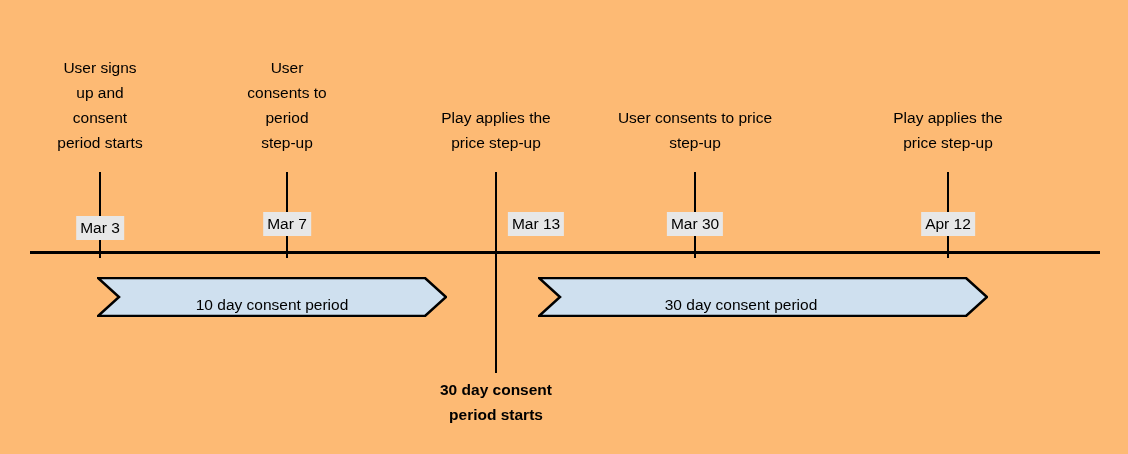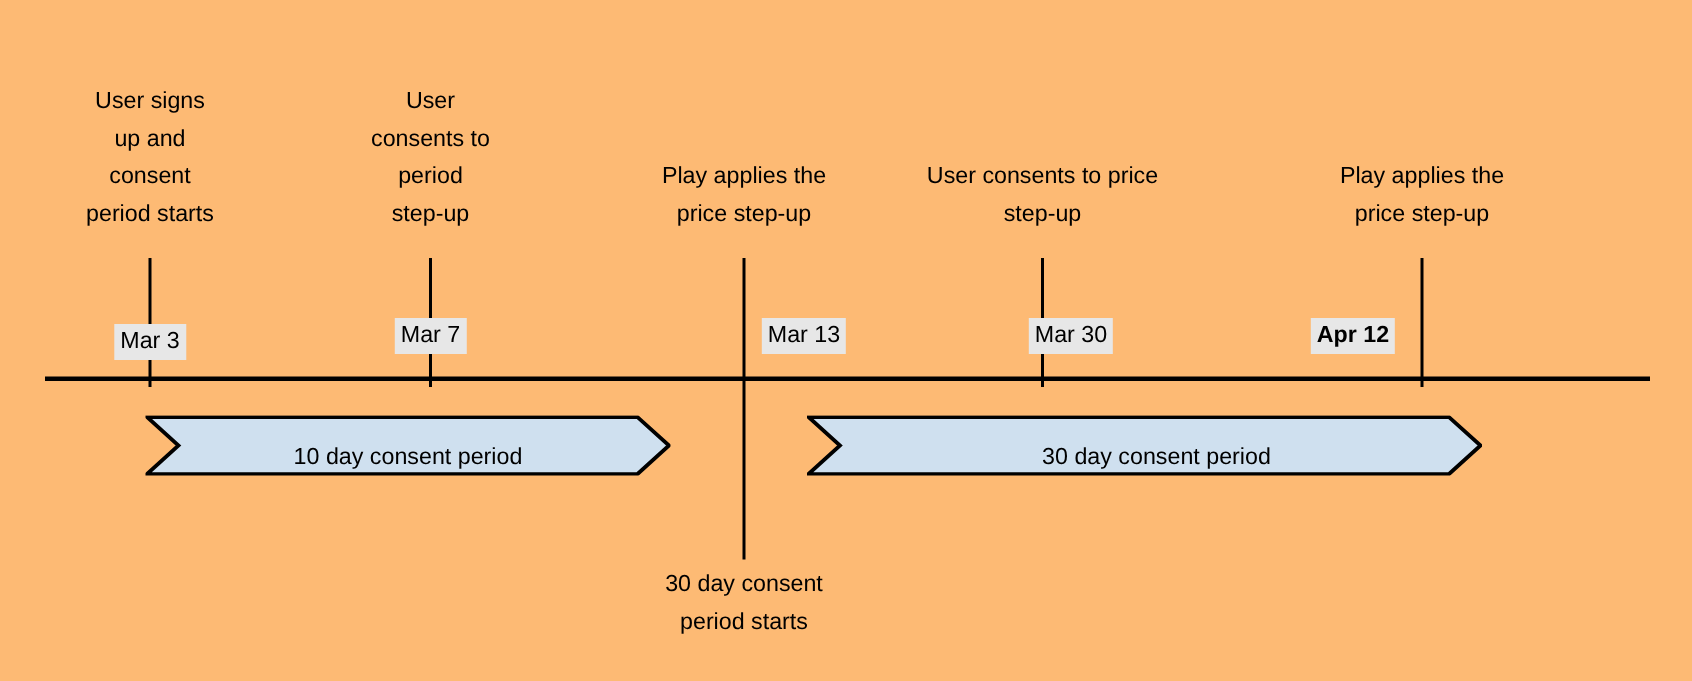--- a/index.html
+++ b/index.html
@@ -78,20 +78,21 @@
     white-space: nowrap;
   }
   
   .below-label {
     position: absolute;
     font-size: 15.5px;
     line-height: 25px;
     color: #000000;
     text-align: center;
     white-space: pre-line;
+    font-weight: bold;
   }
 </style>
 </head>
 <body>
 
 <div id="canvas">
 
   <div class="axis-line"></div>
 
   <div id="events-layer">
@@ -107,40 +108,40 @@
 period
 step-up</span></div>
       <div class="date-chip" style="top: 212px; left: 287px; transform: translateX(-50%);">Mar 7</div>
       <div class="tick" style="left: 495px; top: 172px; height: 201px;"></div>
       <div class="event-label" style="width: 170px; left: 411px; top: 105px;"><span class="event-label-inner">Play applies the
 price step-up</span></div>
       <div class="date-chip" style="top: 212px; left: 496px; transform: translateX(-50%); margin-left: 40px;">Mar 13</div>
       <div class="tick" style="left: 694px; top: 172px; height: 86px;"></div>
       <div class="event-label" style="width: 220px; left: 585px; top: 105px;"><span class="event-label-inner">User consents to price
 step-up</span></div>
-      <div class="date-chip" style="top: 212px; left: 714px; transform: translateX(-50%);">Mar 30</div>
+      <div class="date-chip" style="top: 212px; left: 695px; transform: translateX(-50%);">Mar 30</div>
       <div class="tick" style="left: 947px; top: 172px; height: 86px;"></div>
       <div class="event-label" style="width: 180px; left: 858px; top: 105px;"><span class="event-label-inner">Play applies the
 price step-up</span></div>
-      <div class="date-chip" style="top: 212px; left: 902px; transform: translateX(-50%); font-weight: bold;">Apr 12</div>
+      <div class="date-chip" style="top: 212px; left: 948px; transform: translateX(-50%);">Apr 12</div>
     </div>
 
   <div id="periods-layer">
       <div class="chevron" style="left: 97px; width: 350px;">
         <svg viewBox="0 0 350 40" preserveAspectRatio="none">
           <polygon points="1,1 328,1 349,20 328,39 1,39 22,20" fill="#cfe0ef" stroke="#000000" stroke-width="2.5" stroke-linejoin="miter" vector-effect="non-scaling-stroke"></polygon>
         </svg>
       </div>
       <div class="chevron-label" style="left: 97px; width: 350px;">10 day consent period</div>
       <div class="chevron" style="left: 538px; width: 450px;">
         <svg viewBox="0 0 450 40" preserveAspectRatio="none">
           <polygon points="1,1 428,1 449,20 428,39 1,39 22,20" fill="#cfe0ef" stroke="#000000" stroke-width="2.5" stroke-linejoin="miter" vector-effect="non-scaling-stroke"></polygon>
         </svg>
       </div>
-      <div class="chevron-label" style="left: 546px; width: 450px;">30 day consent period</div>
+      <div class="chevron-label" style="left: 516px; width: 450px;">30 day consent period</div>
     </div>
 
   <div id="annotations-layer">
       <div class="below-label" style="width: 200px; left: 396px; top: 377px;">30 day consent
 period starts</div>
     </div>
 
 </div>
 
 </body></html>

